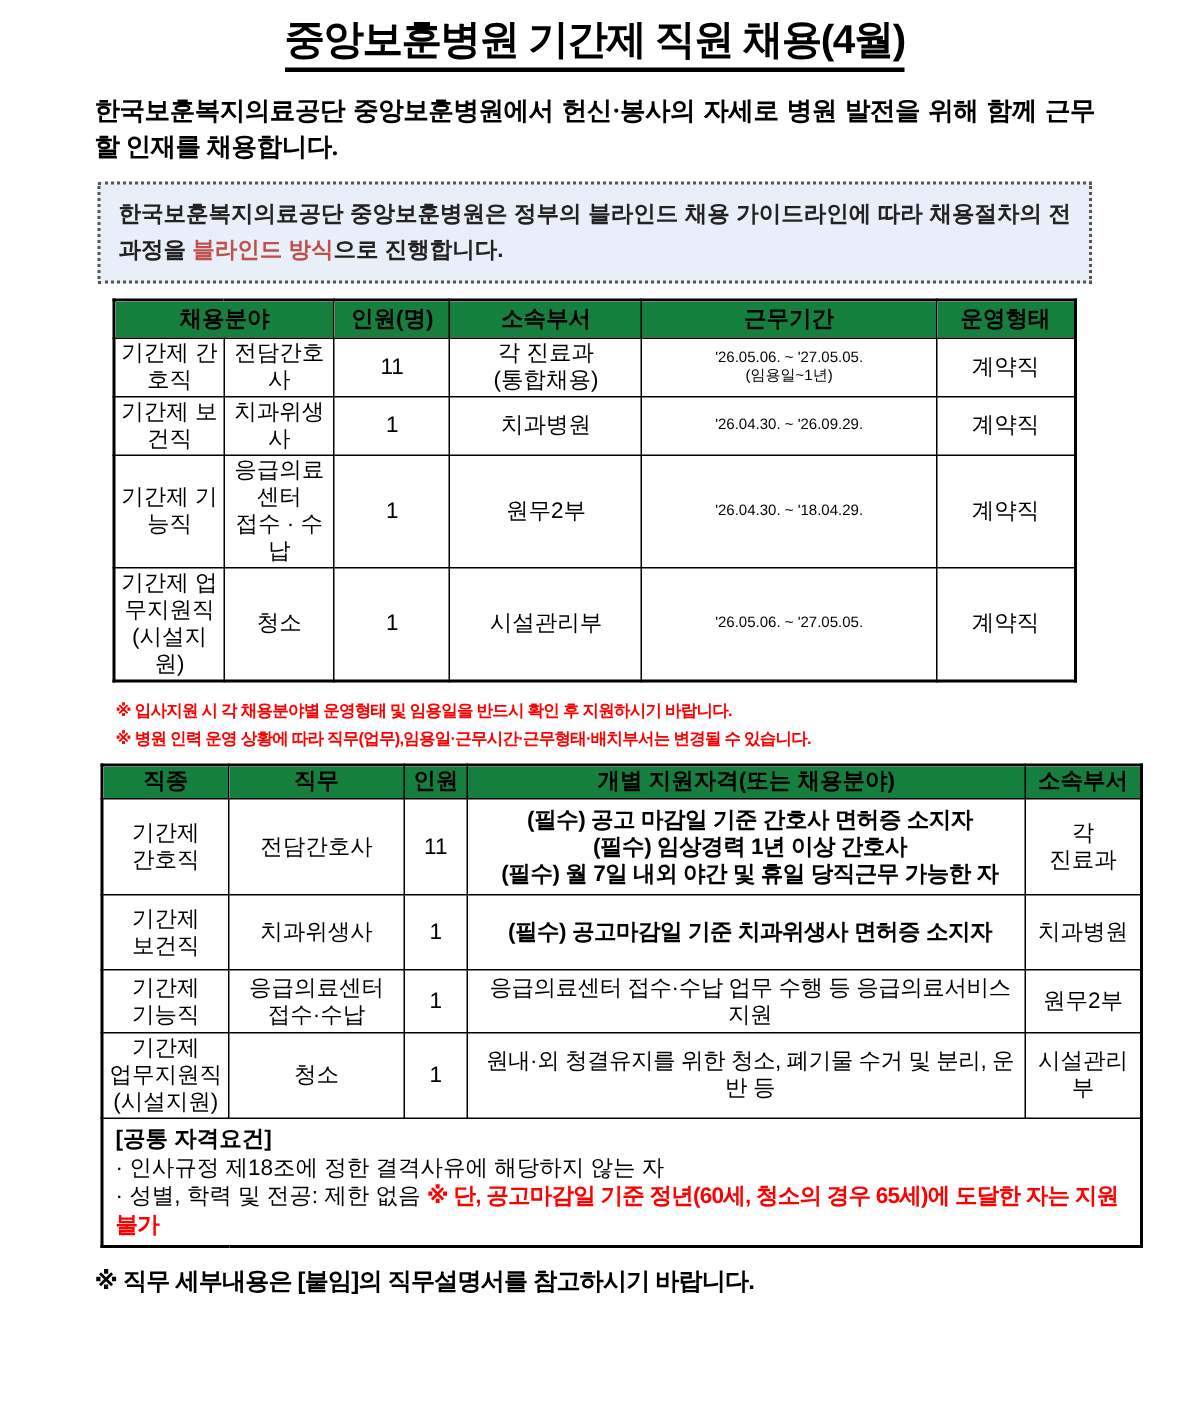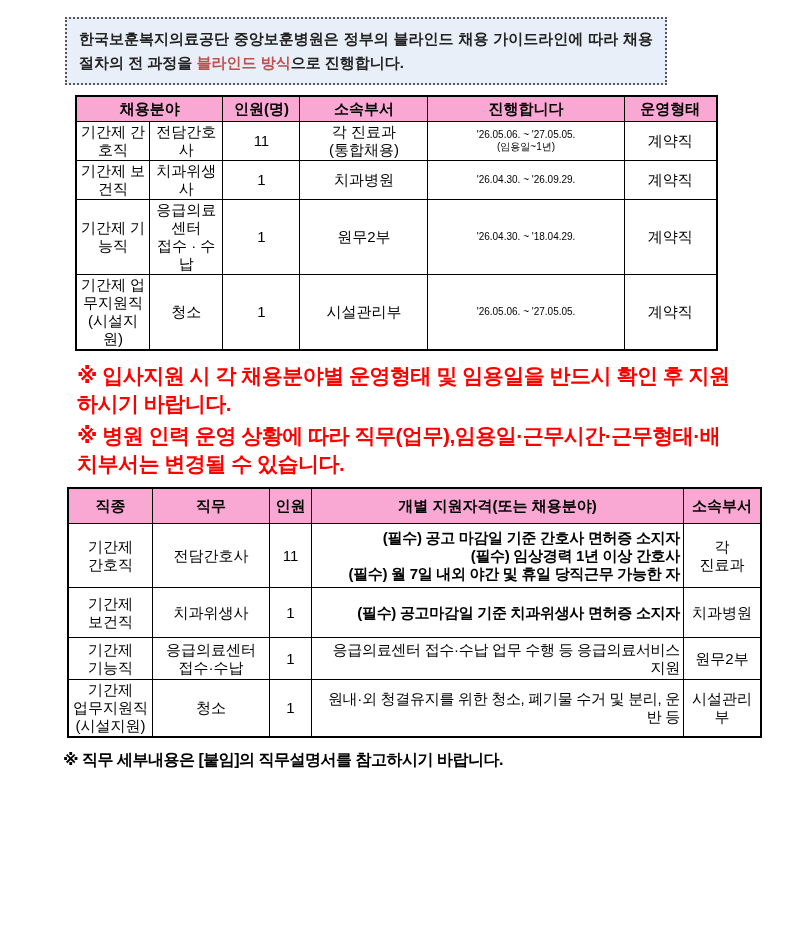--- a/index.html
+++ b/index.html
@@ -17,80 +17,84 @@
     font-family:"Liberation Sans","DejaVu Sans",sans-serif;
   }
   
   .intro{
     margin:14px 0 0 0;font-size:17px;font-weight:700;line-height:24px;
     text-align:justify;font-family:"Liberation Serif","DejaVu Serif",serif;
     letter-spacing:-0.3px;
   }
   
   .blind-box{
-    margin:11px 0 0 2px;width:602px;box-sizing:border-box;
+    margin:11px 0 0 2px;width:663px;box-sizing:border-box;
     background:#e9eff8;border:2px dotted #555;
     padding:8px 12px;font-size:15px;font-weight:700;line-height:24px;color:#222;
     text-align:justify;
   }
   .blind-highlight{color:#c0504d;}
   
   .section-heading{
     margin:18px 0 0 0;font-size:18px;font-weight:800;letter-spacing:-0.5px;
   }
   
   table{border-collapse:collapse;table-layout:fixed;font-size:15px;}
   th,td{border:1px solid #000;padding:1px 3px;line-height:1.2;overflow:hidden;}
   table{border:2px solid #000;}
-  th{background:#f9a8d4;font-weight:700;text-align:center;}
+  th{background:#15803d;font-weight:700;text-align:center;}
   td{text-align:center;}
   .preline{white-space:pre-line;}
   
   .t1{width:643px;margin:10px 0 0 12px;}
   .t1 .c1{width:128px;} .t1 .c2{width:88px;} .t1 .c3{width:64px;}
   .t1 .c4{width:111px;} .t1 .c5{width:174px;} .t1 .c6{width:78px;margin-top:24px;}
   .t1 .r-head{height:25px;} .t1 .r0{height:37px;} .t1 .r1{height:33px;}
   .t1 .r2{height:36px;} .t1 .r3{height:31px;}
   .t1 .period{font-size:10px;}
   
   .red-notes{margin:11px 0 0 14px;}
-  .red-note{margin:0 0 4px 0;font-size:21px;font-weight:700;color:#fe0000;letter-spacing:-0.5px;}
+  .red-note{margin:0 0 4px 0;font-size:11px;font-weight:700;color:#fe0000;letter-spacing:-0.5px;}
   
   .t2{width:657px;margin:9px 0 0 4px;}
   .t2 .c1{width:77px;} .t2 .c2{width:110px;} .t2 .c3{width:35px;}
   .t2 .c4{width:365px;} .t2 .c5{width:70px;}
-  .t2 .r-head{height:36px;} .t2 .r0{height:64px;} .t2 .r1{height:50px;}
+  .t2 .r-head{height:23px;} .t2 .r0{height:64px;} .t2 .r1{height:50px;}
   .t2 .r2{height:42px;} .t2 .r3{height:46px;}
-  .t2 .detail{text-align:right;padding-left:8px;letter-spacing:-0.3px;margin-top:18px;}
+  .t2 .detail{text-align:center;padding-left:8px;letter-spacing:-0.3px;margin-top:18px;}
   .t2 .detail-bold{font-weight:700;}
   .common-row td{height:62px;text-align:left;padding:4px 8px;line-height:19px;}
   .common-title{font-weight:700;}
   .common-red{color:#fe0000;font-weight:700;letter-spacing:-0.5px;}
   
   .job-note{margin:12px 0 0 0;font-size:16px;font-weight:800;letter-spacing:-0.5px;}
 </style>
 </head>
 <body>
 
 <div class="page">
 
+  <div class="title-wrap">
+    <span class="title">중앙보훈병원 기간제 직원 채용(4월)</span>
+  </div>
 
+  <p class="intro">한국보훈복지의료공단 중앙보훈병원에서 헌신·봉사의 자세로 병원 발전을 위해 함께 근무할 인재를 채용합니다.</p>
 
   <div class="blind-box">
     <span>한국보훈복지의료공단 중앙보훈병원은 정부의 블라인드 채용 가이드라인에 따라 채용절차의 전 과정을 </span><span class="blind-highlight">블라인드 방식</span><span>으로 진행합니다.</span>
   </div>
 
 
   <table class="t1">
     <tbody>
         <tr class="r-head">
       <th class="c1" colspan="2">채용분야</th>
       <th class="c3">인원(명)</th>
       <th class="c4">소속부서</th>
-      <th class="c5">진행합니다</th>
+      <th class="c5">근무기간</th>
       <th class="c6">운영형태</th>
     </tr>
     <tr class="r0">
       <td class="c1 preline">기간제 간호직</td>
       <td class="c2 preline">전담간호사</td>
       <td class="c3">11</td>
       <td class="c4 preline">각 진료과
 (통합채용)</td>
       <td class="c5 preline period">'26.05.06. ~ '27.05.05.
 (임용일~1년)</td>
@@ -170,18 +174,25 @@
     </tr>
     <tr class="r3">
       <td class="c1 preline">기간제
 업무지원직
 (시설지원)</td>
       <td class="c2 preline">청소</td>
       <td class="c3">1</td>
       <td class="c4 preline detail">원내·외 청결유지를 위한 청소, 폐기물 수거 및 분리, 운반 등</td>
       <td class="c5 preline">시설관리부</td>
     </tr>
+    <tr class="common-row">
+      <td colspan="5">
+        <div class="common-title">[공통 자격요건]</div>
+        <div>· 인사규정 제18조에 정한 결격사유에 해당하지 않는 자</div>
+        <div><span>· 성별, 학력 및 전공: 제한 없음 </span><span class="common-red">※ 단, 공고마감일 기준 정년(60세, 청소의 경우 65세)에 도달한 자는 지원 불가</span></div>
+      </td>
+    </tr>
   </tbody>
     </table>
 
   <p class="job-note">※ 직무 세부내용은 [붙임]의 직무설명서를 참고하시기 바랍니다.</p>
 
 </div>
 
 </body></html>

